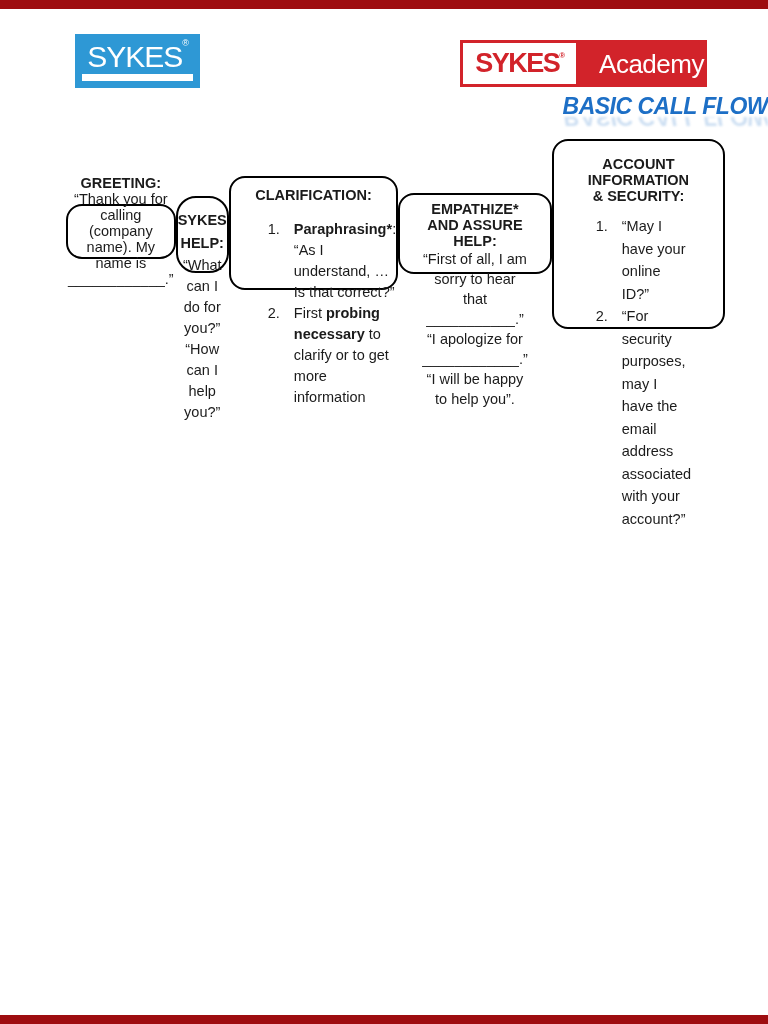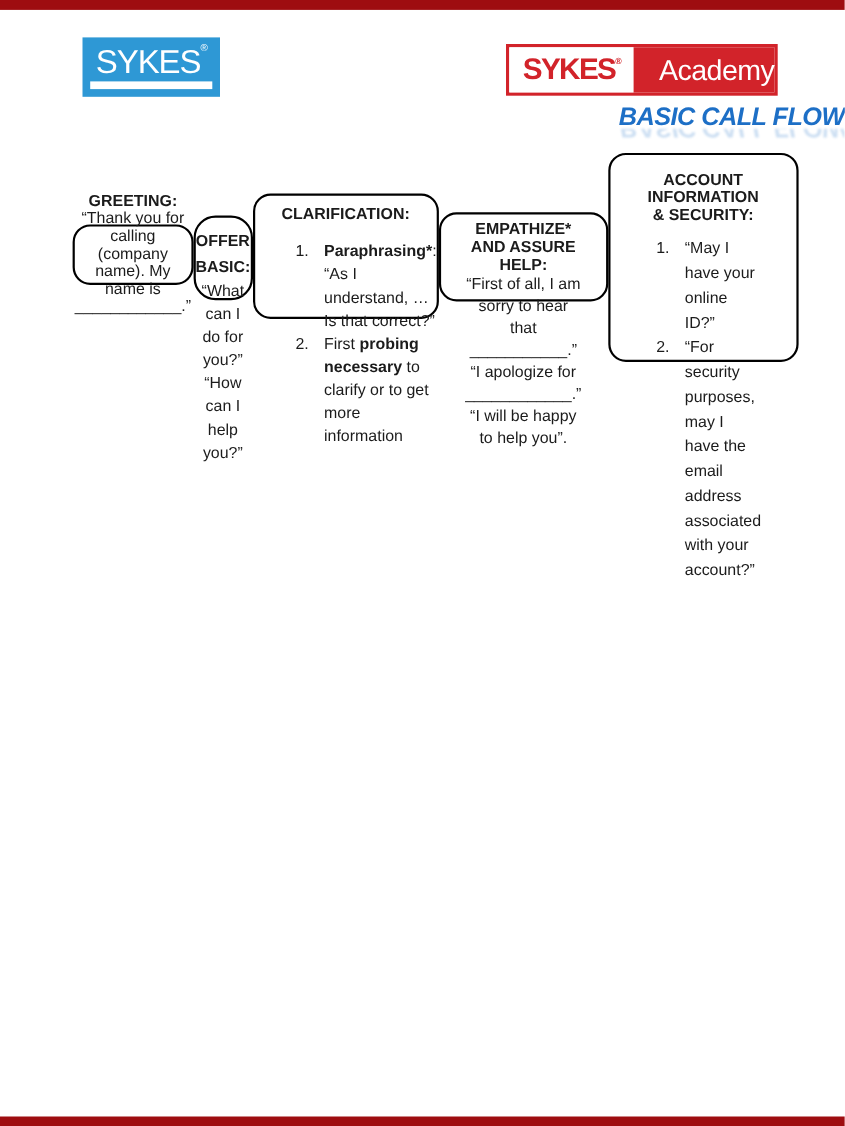--- a/index.html
+++ b/index.html
@@ -120,21 +120,21 @@
 
     <div class="fbox b1">
       <p class="center"><b>GREETING:</b><span> “Thank you for calling (company name). My name is ____________.”</span></p>
     </div>
 
     <svg class="arrow a1" width="30" height="28" viewBox="0 0 30 28">
       <path d="M10 1.5 H20 V11.5 H27 L15 26.5 L3 11.5 H10 Z" fill="#ffffff" stroke="#000000" stroke-width="2.4"></path>
     </svg>
 
     <div class="fbox b2 b2m">
-      <p class="btitle">OFFER BASIC:</p>
+      <p class="btitle">SYKES HELP:</p>
       <p class="center line">“What can I do for you?”</p>
       <p class="center line">“How can I help you?”</p>
     </div>
 
     <svg class="arrow a2" width="30" height="28" viewBox="0 0 30 28">
       <path d="M10 1.5 H20 V11.5 H27 L15 26.5 L3 11.5 H10 Z" fill="#ffffff" stroke="#000000" stroke-width="2.4"></path>
     </svg>
 
     <div class="fbox b3 b3m">
       <p class="btitle">CLARIFICATION:</p>

